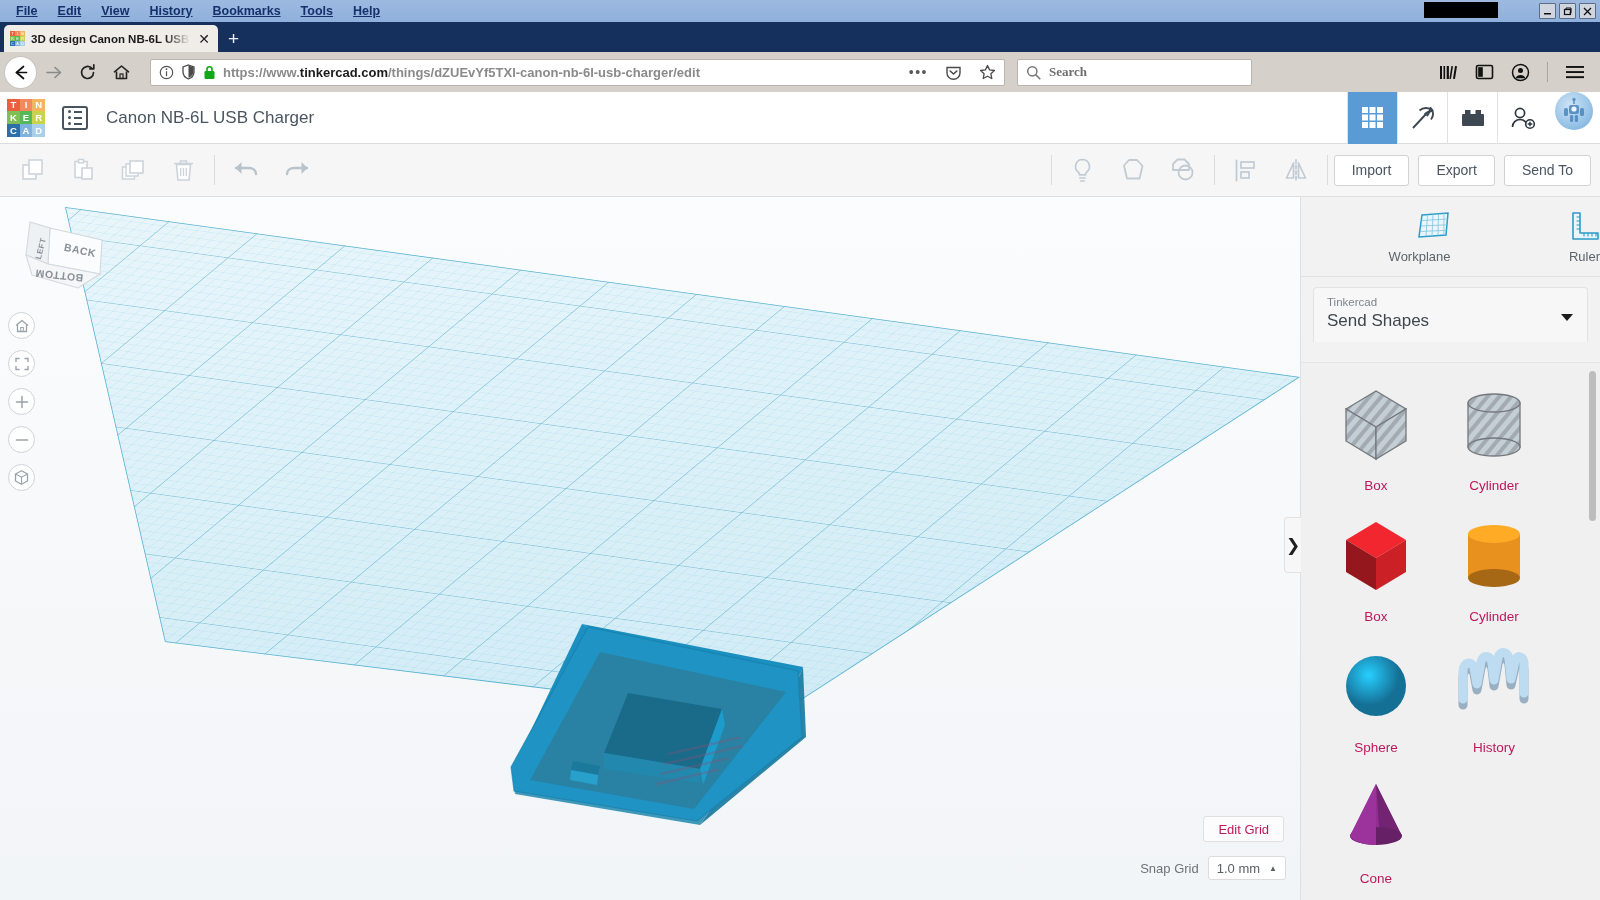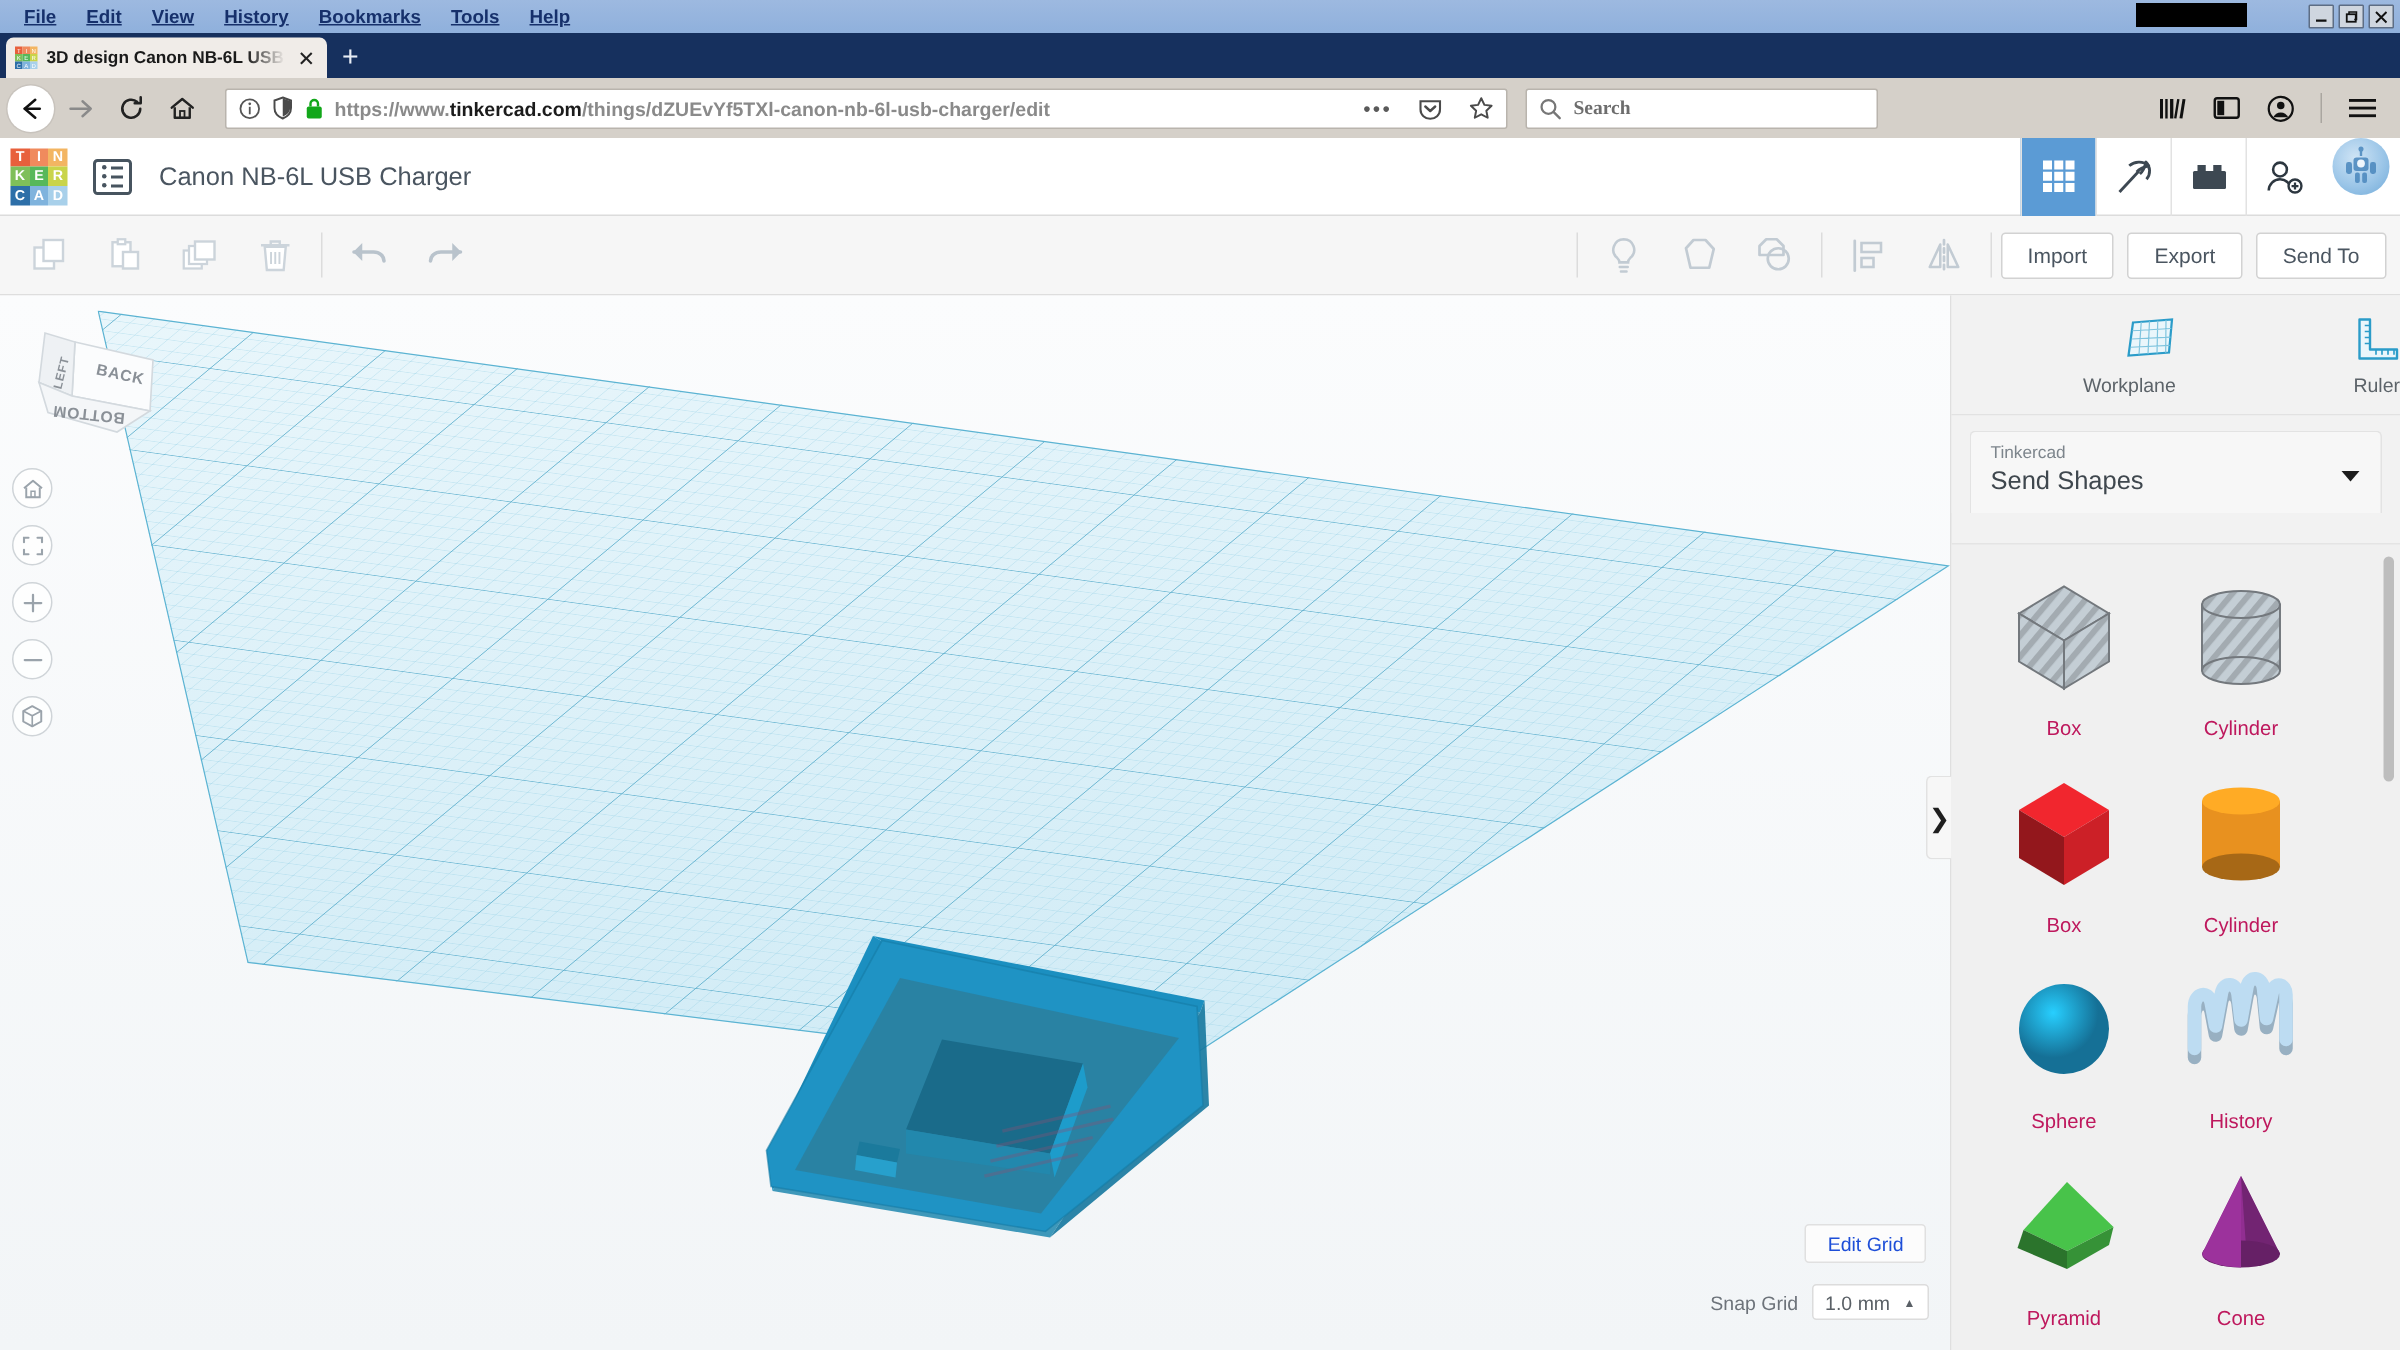--- a/index.html
+++ b/index.html
@@ -144,21 +144,21 @@
 
   .vnav { position: absolute; left: 8px; top: 115px; display: flex; flex-direction: column; gap: 11px; }
   .vnav-btn {
     width: 27px; height: 27px; border: 1px solid #cfd4d8; border-radius: 50%;
     background: rgba(255,255,255,.75); display: flex; align-items: center; justify-content: center;
   }
 
   .edit-grid-btn {
     position: absolute; right: 16px; bottom: 58px; height: 26px; padding: 0 14px;
     border: 1px solid #e0e0e0; border-radius: 3px; background: #fcfcfc;
-    color: #1d4ed8; font-size: 13px; display: flex; align-items: center;
+    color: #be185d; font-size: 13px; display: flex; align-items: center;
   }
   .snap-row { position: absolute; right: 14px; bottom: 20px; display: flex; align-items: center; gap: 9px; }
   .snap-label { font-size: 13px; color: #6d737a; }
   .snap-select {
     height: 24px; padding: 0 8px; border: 1px solid #dcdcdc; border-radius: 3px;
     background: #fff; color: #5a6066; font-size: 13px;
     display: flex; align-items: center; gap: 9px;
   }
 
   
@@ -774,30 +774,20 @@
                 <path d="M12 56V28c0-9 9-11 11-3l3 16 4-22c1.5-8 10-7 11 1l2 17 4-22c1.5-8 10-7 11 1l2 20 4-18c1.5-7 9-5 9 2v30" fill="none" stroke="#bddcf2" stroke-width="9" stroke-linecap="round" stroke-linejoin="round"></path>
               </svg>
             </div>
             <div class="lbl">History</div>
           </div>
         </div>
         <div class="shape-row">
           <div class="shape-cell">
             <div class="shape-art">
               <svg width="86" height="86" viewBox="0 0 86 86">
-                <polygon points="45,14 76,44 45,60 16,46" fill="#48c34a"></polygon>
-                <polygon points="16,46 45,60 45,72 12,58" fill="#2b742c"></polygon>
-                <polygon points="76,44 45,60 45,72 73,56" fill="#369237"></polygon>
-              </svg>
-            </div>
-            <div class="lbl">Pyramid</div>
-          </div>
-          <div class="shape-cell">
-            <div class="shape-art">
-              <svg width="86" height="86" viewBox="0 0 86 86">
                 <path d="M43 10 69 62a28 10 0 0 1-52 0z" fill="#912e91"></path>
                 <path d="M43 10 47 66a28 10 0 0 0 22-4z" fill="#722472"></path>
                 <ellipse cx="43" cy="62" rx="26" ry="9" fill="#662066"></ellipse>
                 <path d="M43 10 17 62a28 10 0 0 0 26 9z" fill="#9c329c"></path>
               </svg>
             </div>
             <div class="lbl">Cone</div>
           </div>
         </div>
       </div>

